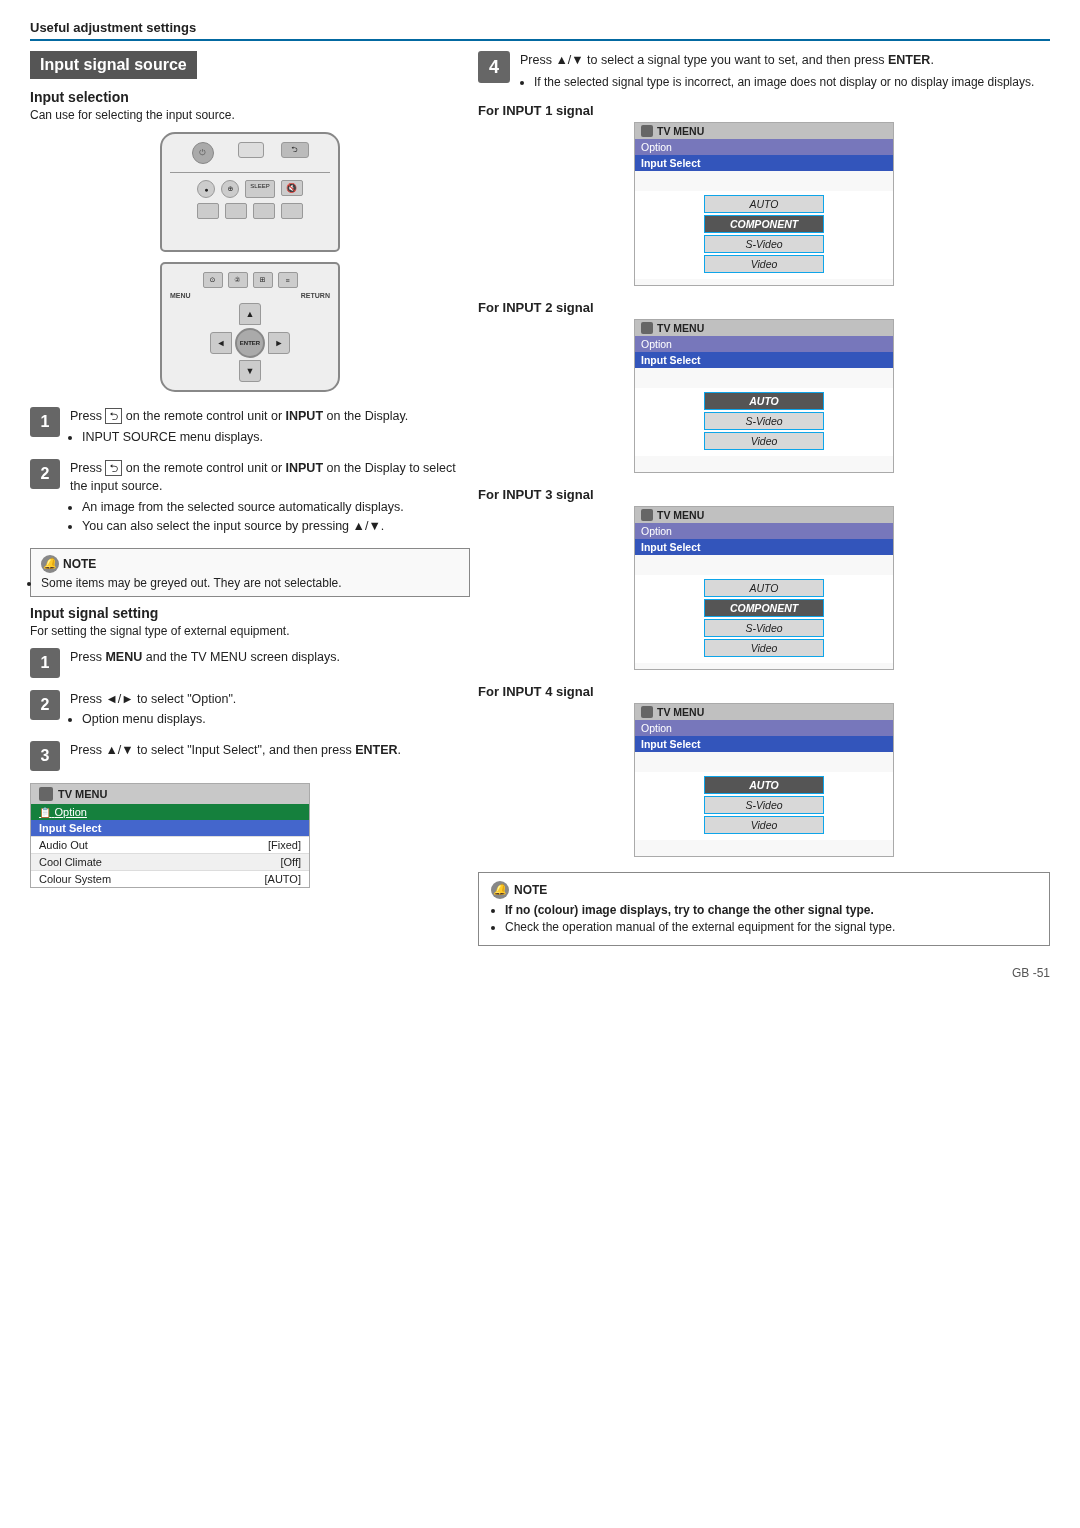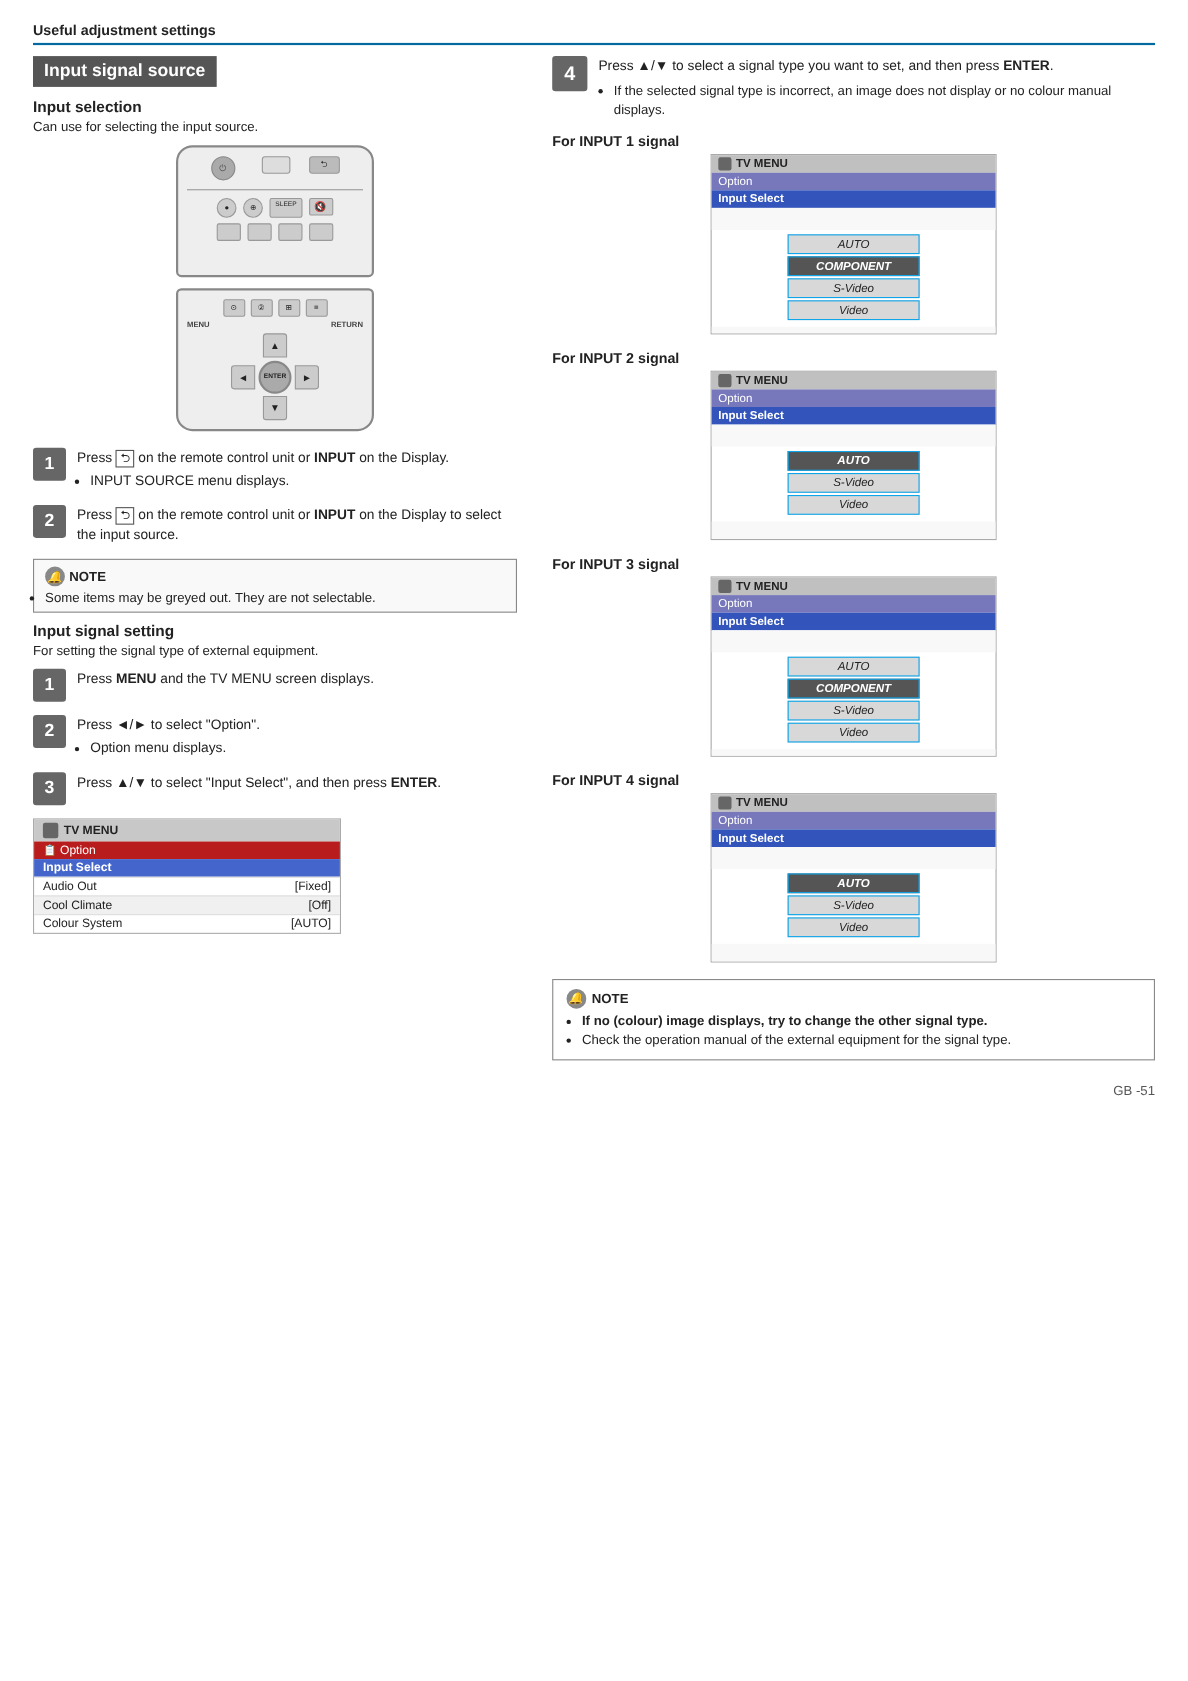--- a/index.html
+++ b/index.html
@@ -16,21 +16,21 @@
     .page-header {
       font-size: 13px;
       font-weight: bold;
       margin-bottom: 4px;
       padding-bottom: 4px;
       border-bottom: 2px solid #0369a1;
     }
 
     .main-layout {
       display: flex;
-      gap: 32px;
+      gap: 8px;
       margin-top: 10px;
     }
 
     .left-col {
       width: 440px;
       flex-shrink: 0;
     }
 
     .right-col {
       flex: 1;
@@ -149,24 +149,25 @@
 
     .menu-icon {
       width: 14px;
       height: 14px;
       background: #666;
       border-radius: 2px;
       display: inline-block;
     }
 
     .tv-menu-option-row {
-      background: #b91c1c;
+      background: #15803d;
       color: #fff;
       padding: 2px 8px;
       font-size: 11px;
+      text-decoration: underline;
     }
 
     .tv-menu-select-row {
       background: #4466cc;
       color: #fff;
       padding: 2px 8px;
       font-size: 11px;
       font-weight: bold;
     }
 
@@ -552,20 +553,24 @@
         <ul>
             <li>INPUT SOURCE menu displays.</li>
           </ul>
       </div>
     </div>
 
     <div class="step-block">
       <div class="step-number">2</div>
       <div class="step-content">
         Press <span style="border:1.5px solid #555;padding:1px 3px;font-size:11px;">⮌</span> on the remote control unit or <b>INPUT</b> on the Display to select the input source.
+        <ul>
+          <li>An image from the selected source automatically displays.</li>
+          <li>You can also select the input source by pressing ▲/▼.</li>
+        </ul>
       </div>
     </div>
 
     
     <div class="note-box">
       <div class="note-title">
         <span class="note-icon">🔔</span>
         <span>NOTE</span>
       </div>
       <ul>
@@ -634,21 +639,21 @@
   </div>
 
   <div class="right-col">
 
     <div class="step4-block">
       <div class="step4-header">
         <div class="step4-number">4</div>
         <div class="step4-content">
           Press ▲/▼ to select a signal type you want to set, and then press <b>ENTER</b>.
           <ul>
-            <li>If the selected signal type is incorrect, an image does not display or no colour manual displays.</li>
+            <li>If the selected signal type is incorrect, an image does not display or no display image displays.</li>
           </ul>
         </div>
       </div>
     </div>
 
     <div>
       <div class="signal-section-title">For INPUT 1 signal</div>
       <div class="tv-menu-box-small">
         <div class="tv-menu-header-small">
           <span class="menu-icon" style="width:12px;height:12px;"></span>

